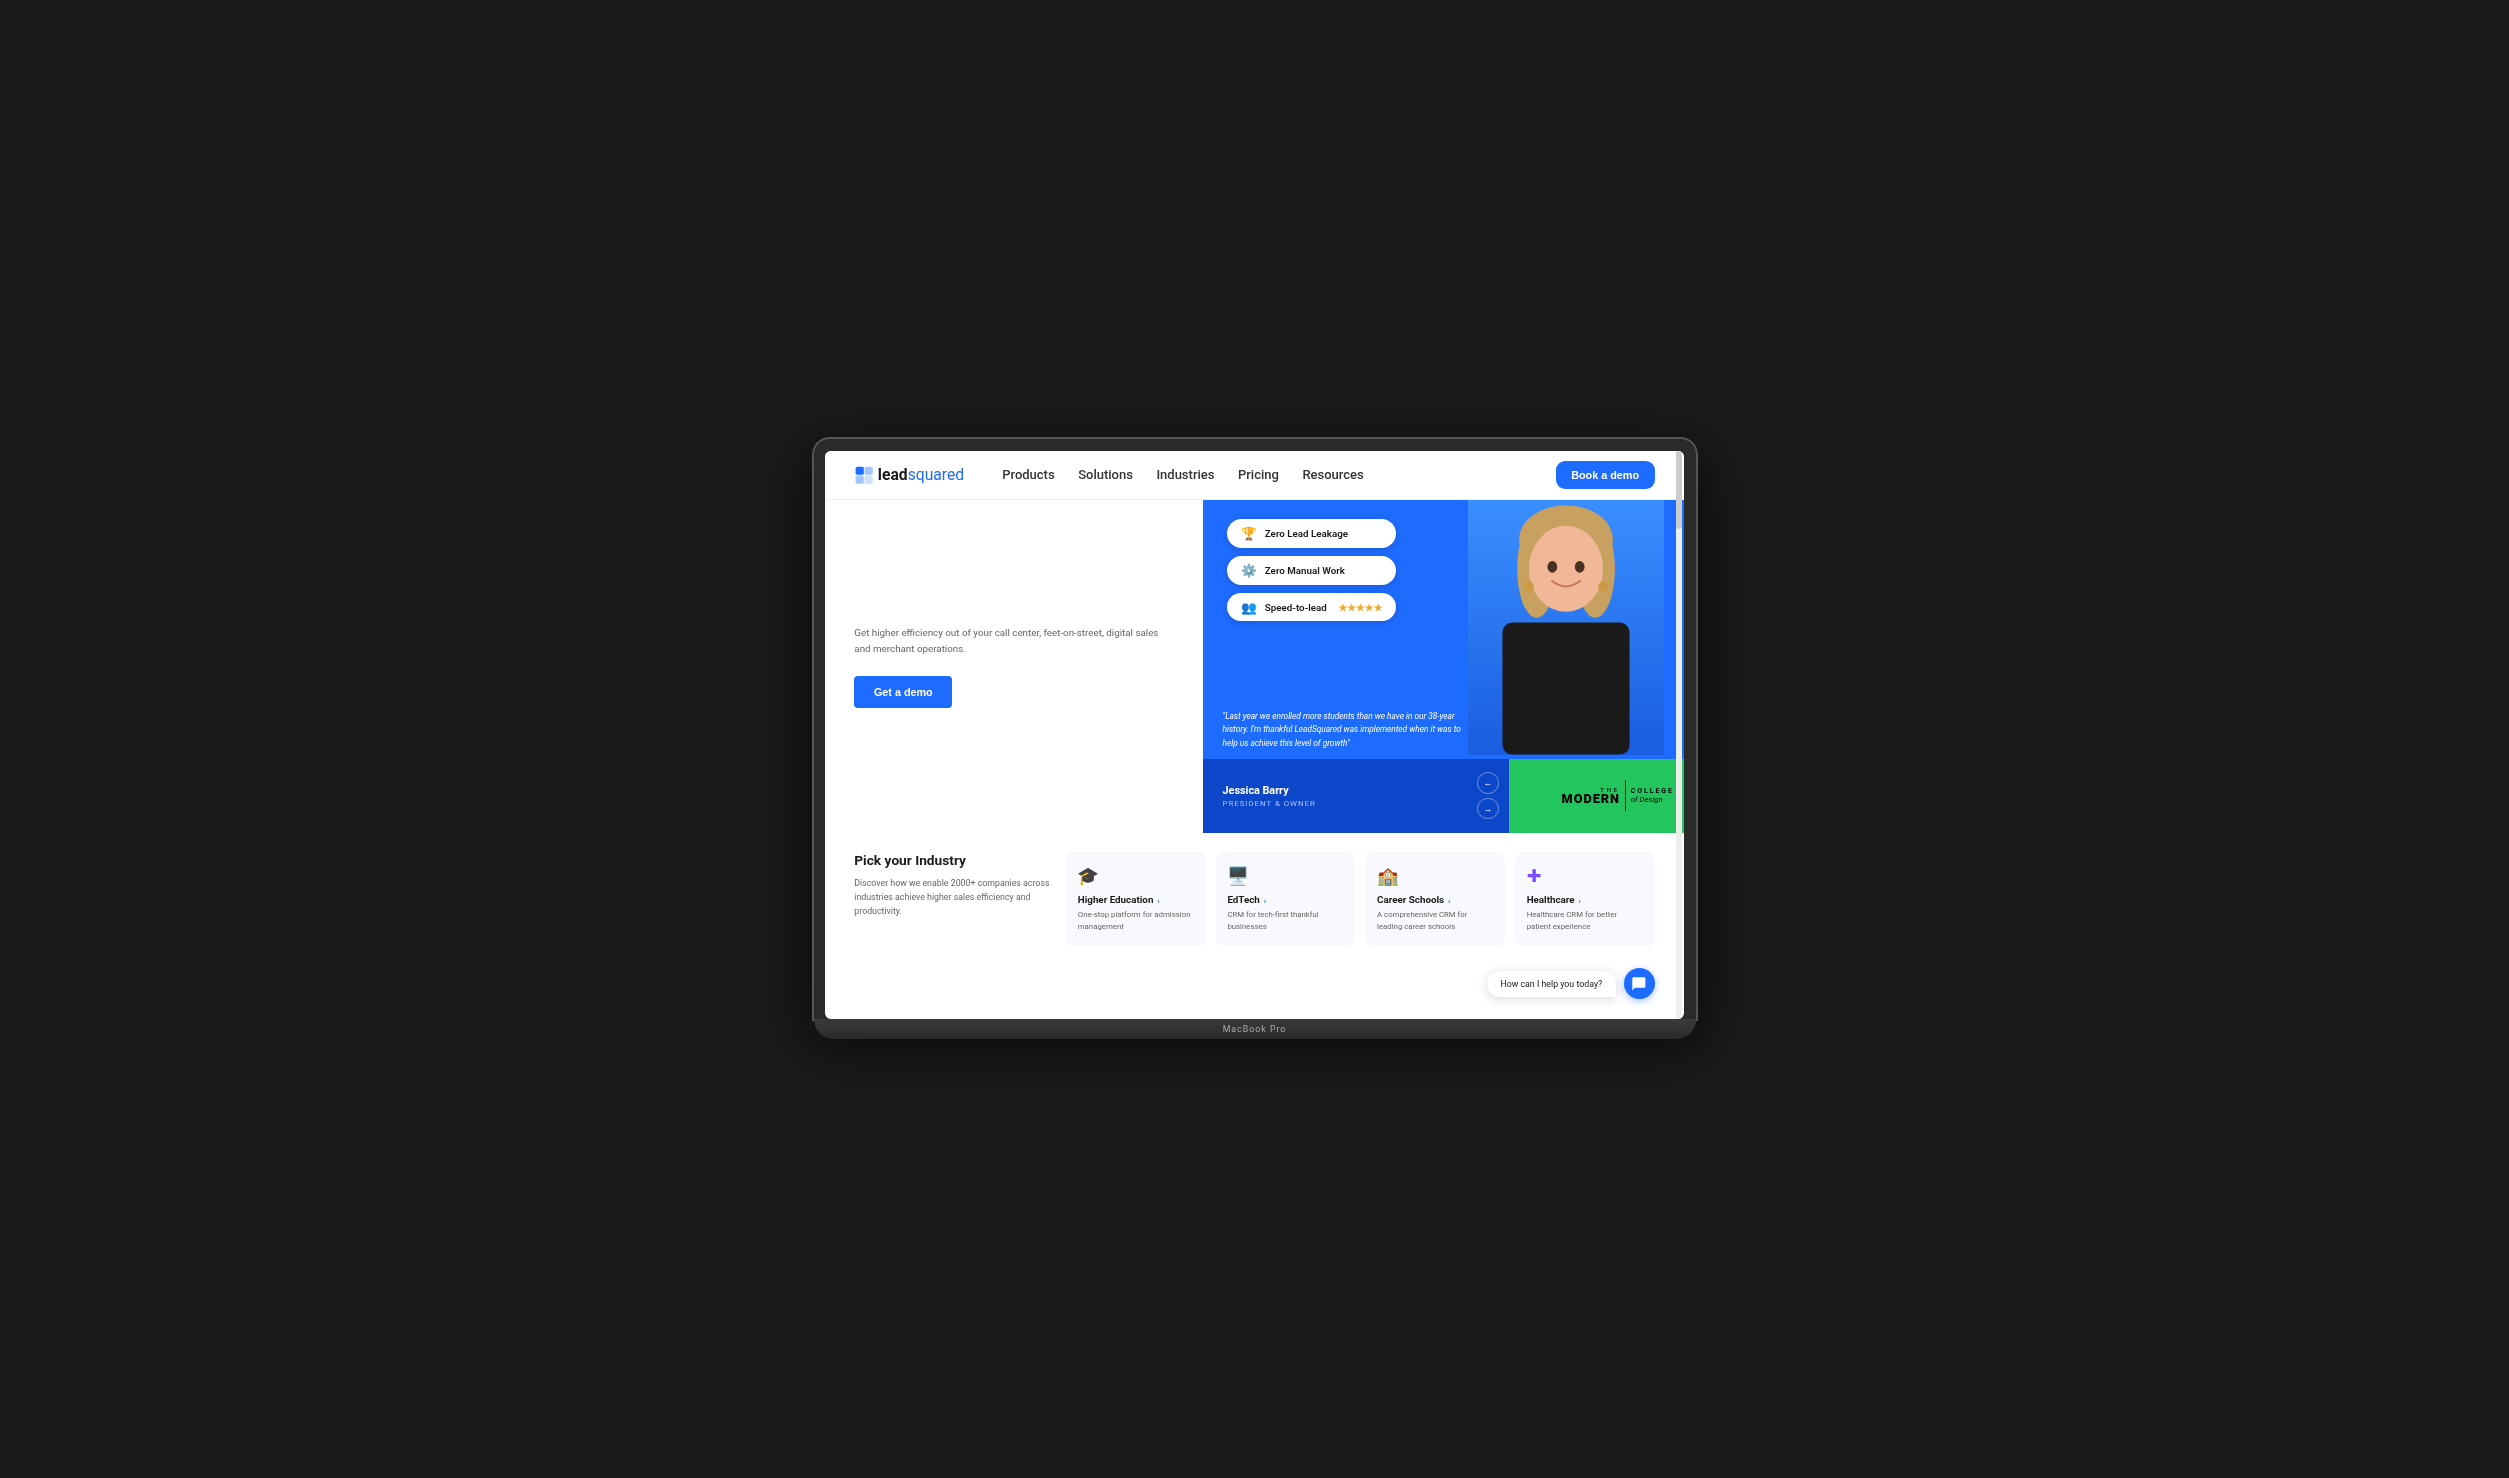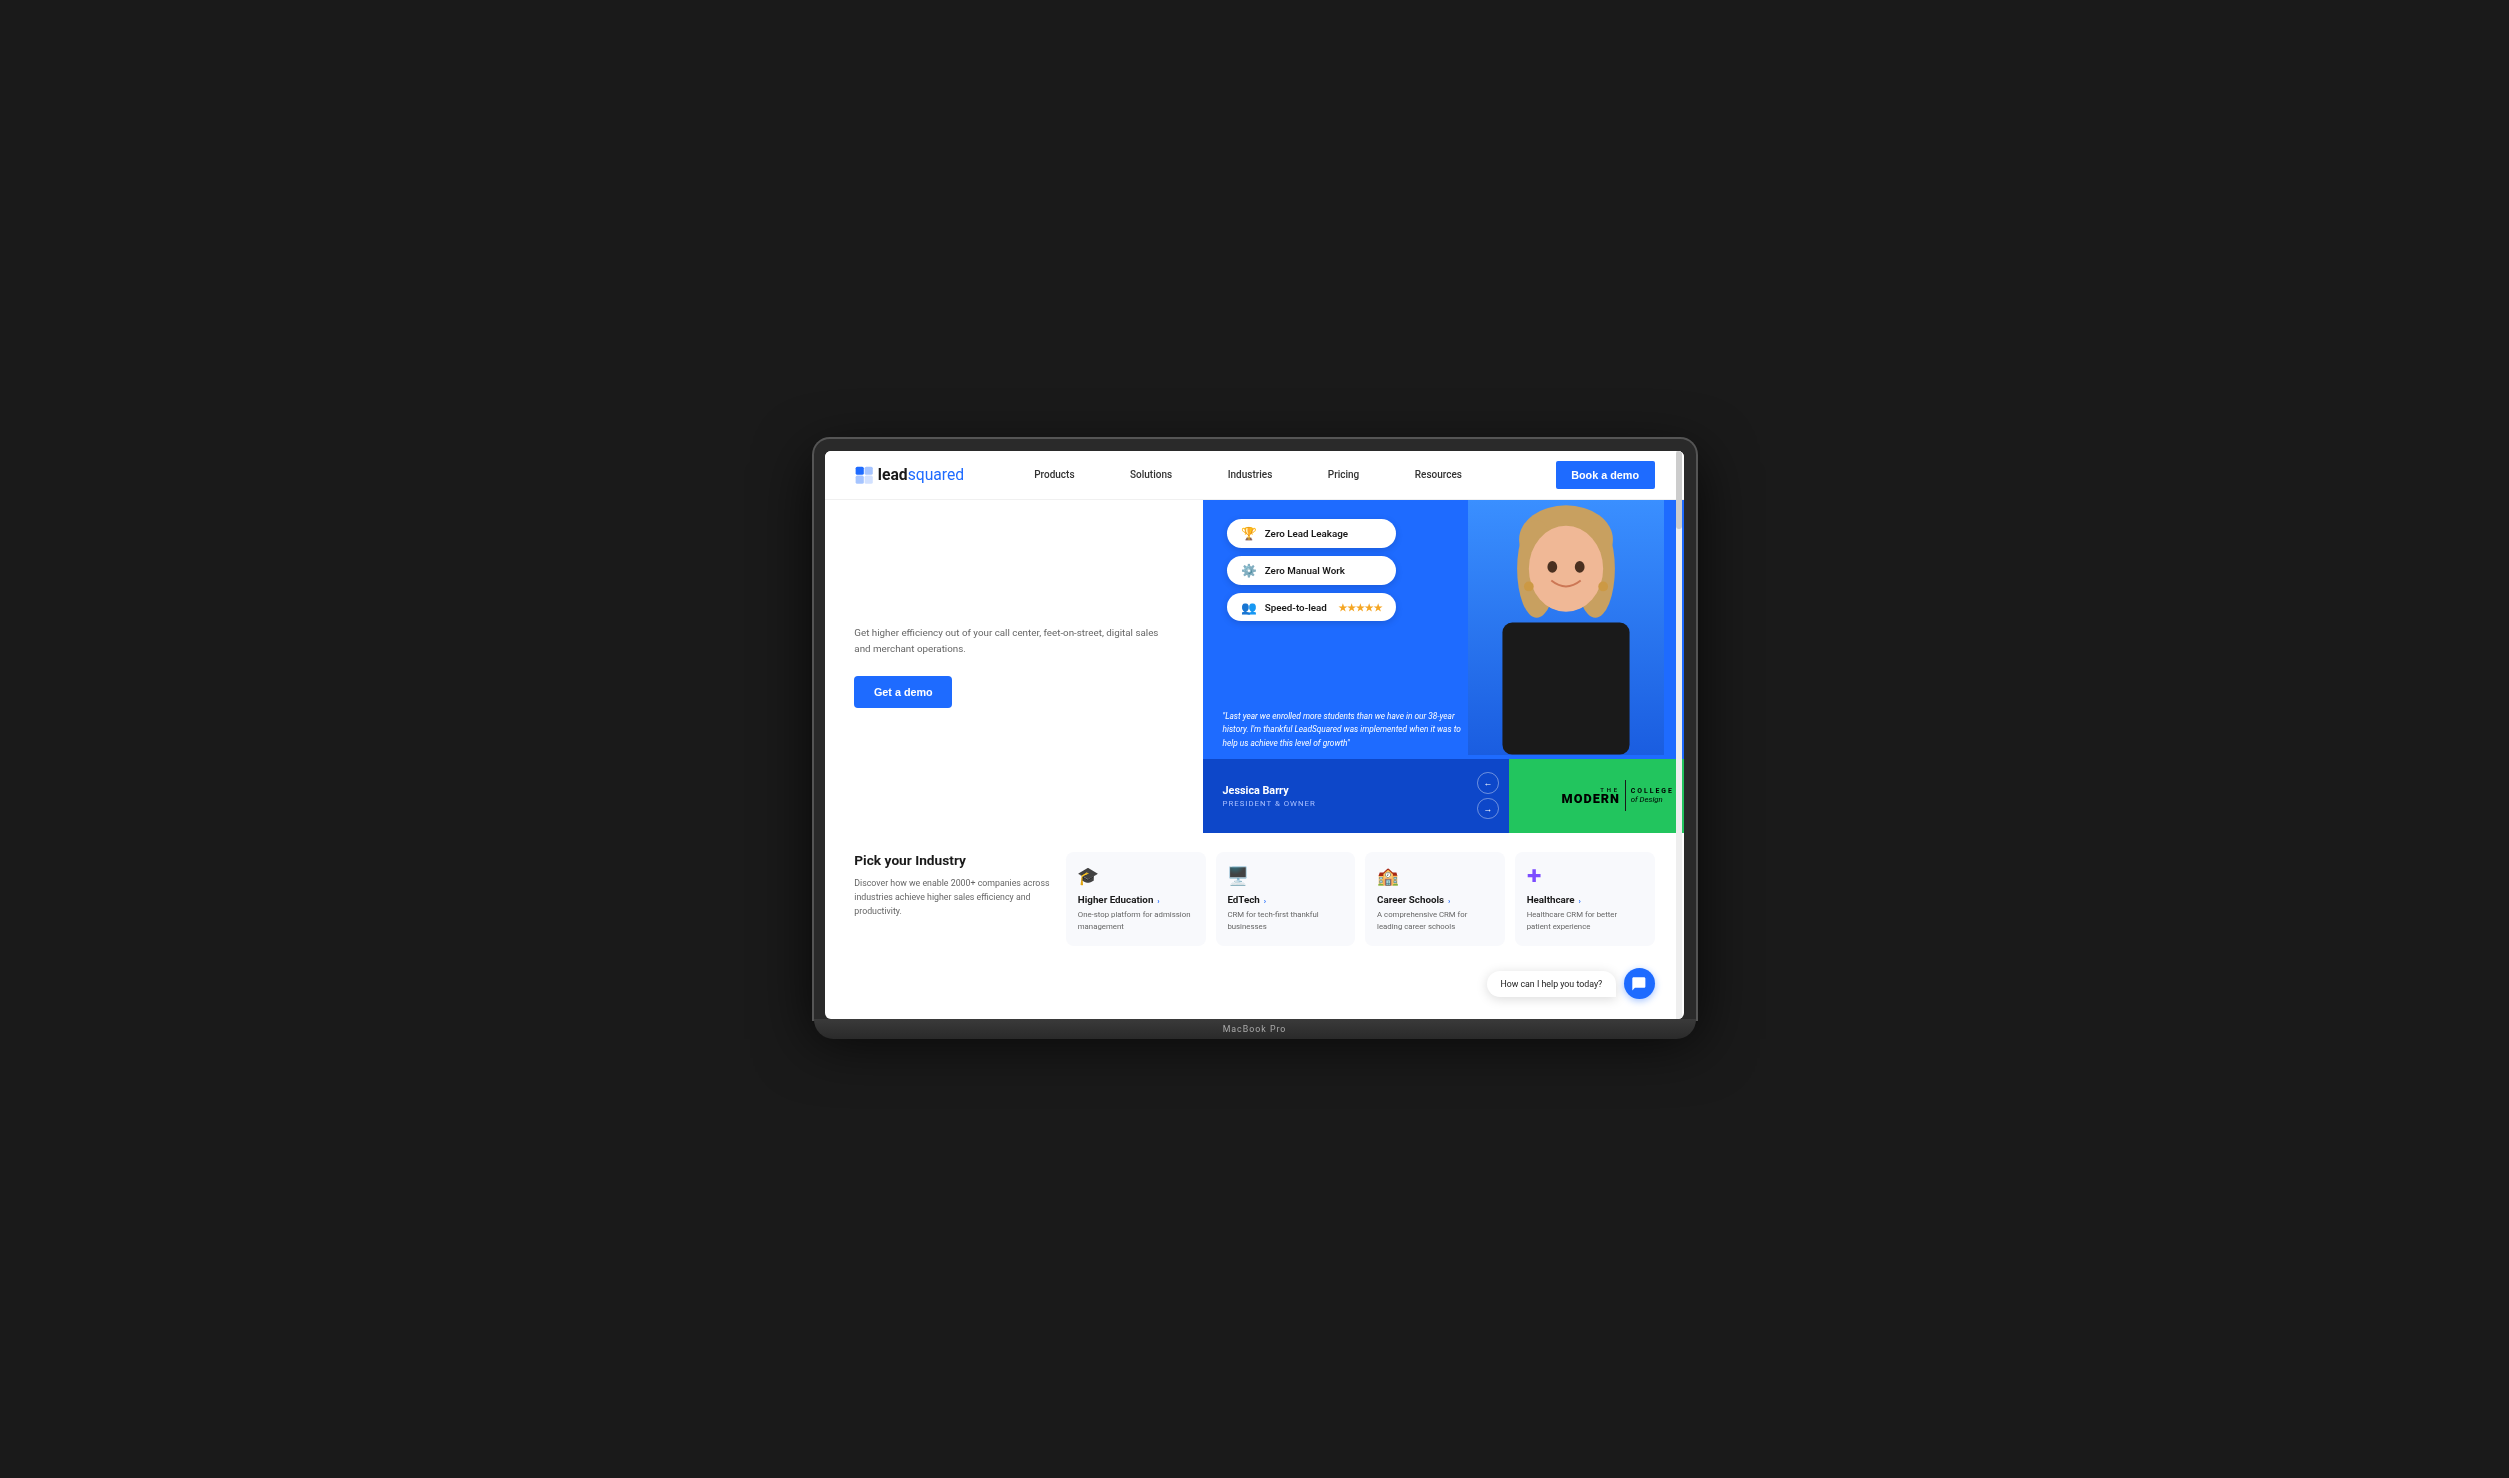--- a/index.html
+++ b/index.html
@@ -107,32 +107,31 @@
       font-weight: 400;
     }
 
     .nav-links {
       display: flex;
       gap: 23.5px;
       flex: 1;
     }
 
     .nav-link {
-      font-size: 10px;
+      font-size: 13px;
       color: #333;
       cursor: pointer;
       font-weight: 500;
-      margin-left: 32px;
     }
 
     .book-demo-btn {
       background: #1e6bff;
       color: #fff;
       border: none;
-      border-radius: 2px;
+      border-radius: 9px;
       padding: 7.8px 15.7px;
       font-size: 10.8px;
       font-weight: 600;
       cursor: pointer;
     }
 
     
     .hero {
       display: flex;
       height: 333px;

